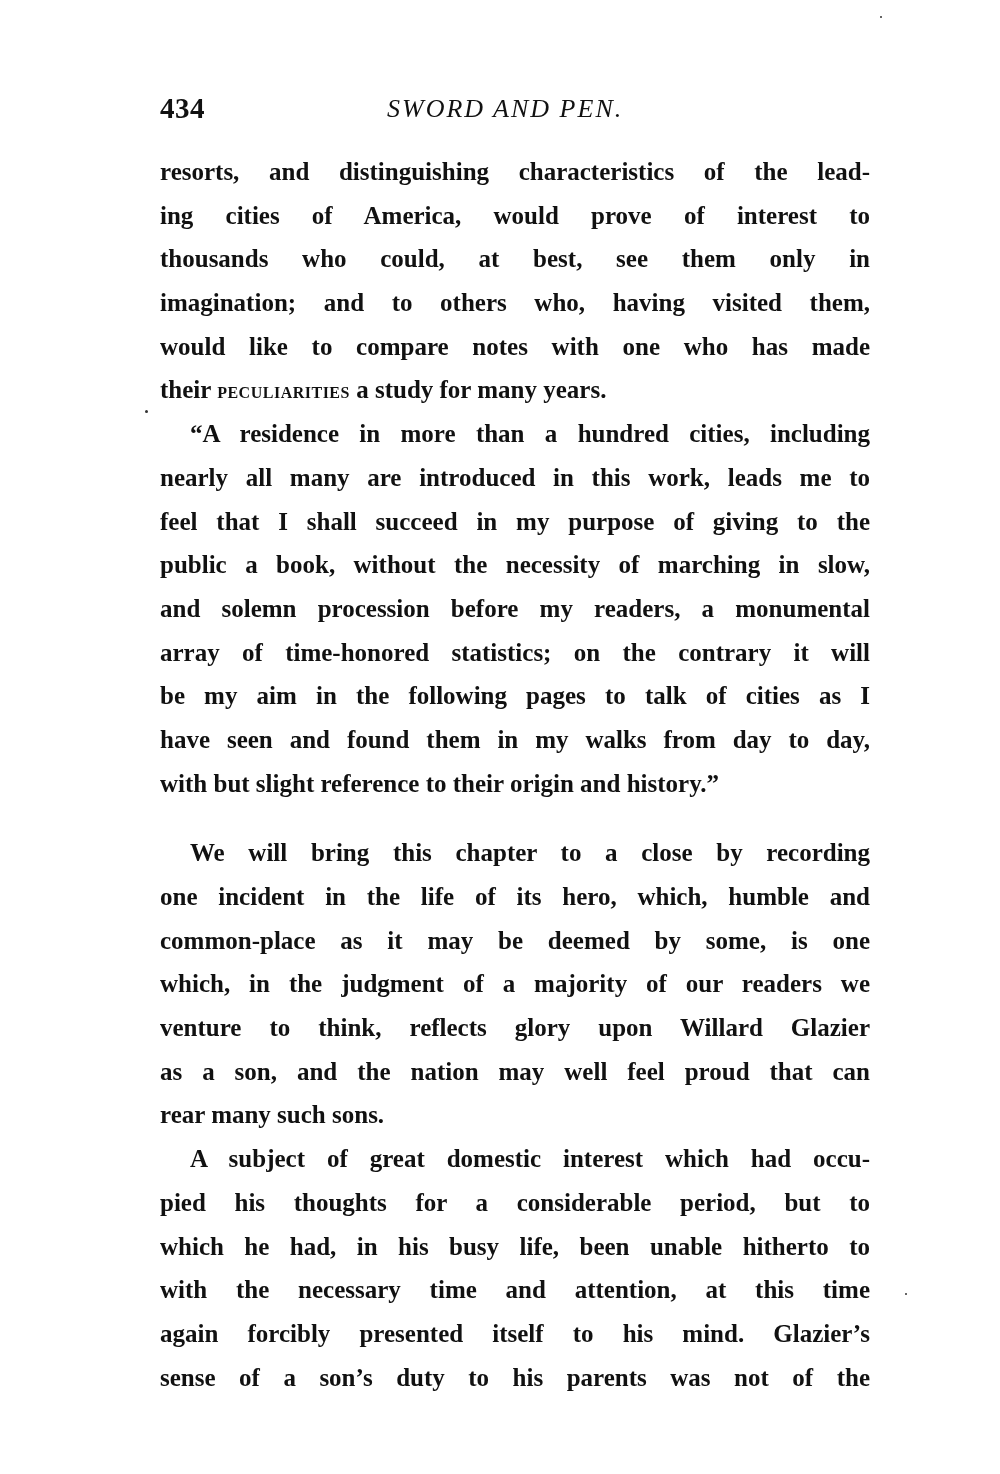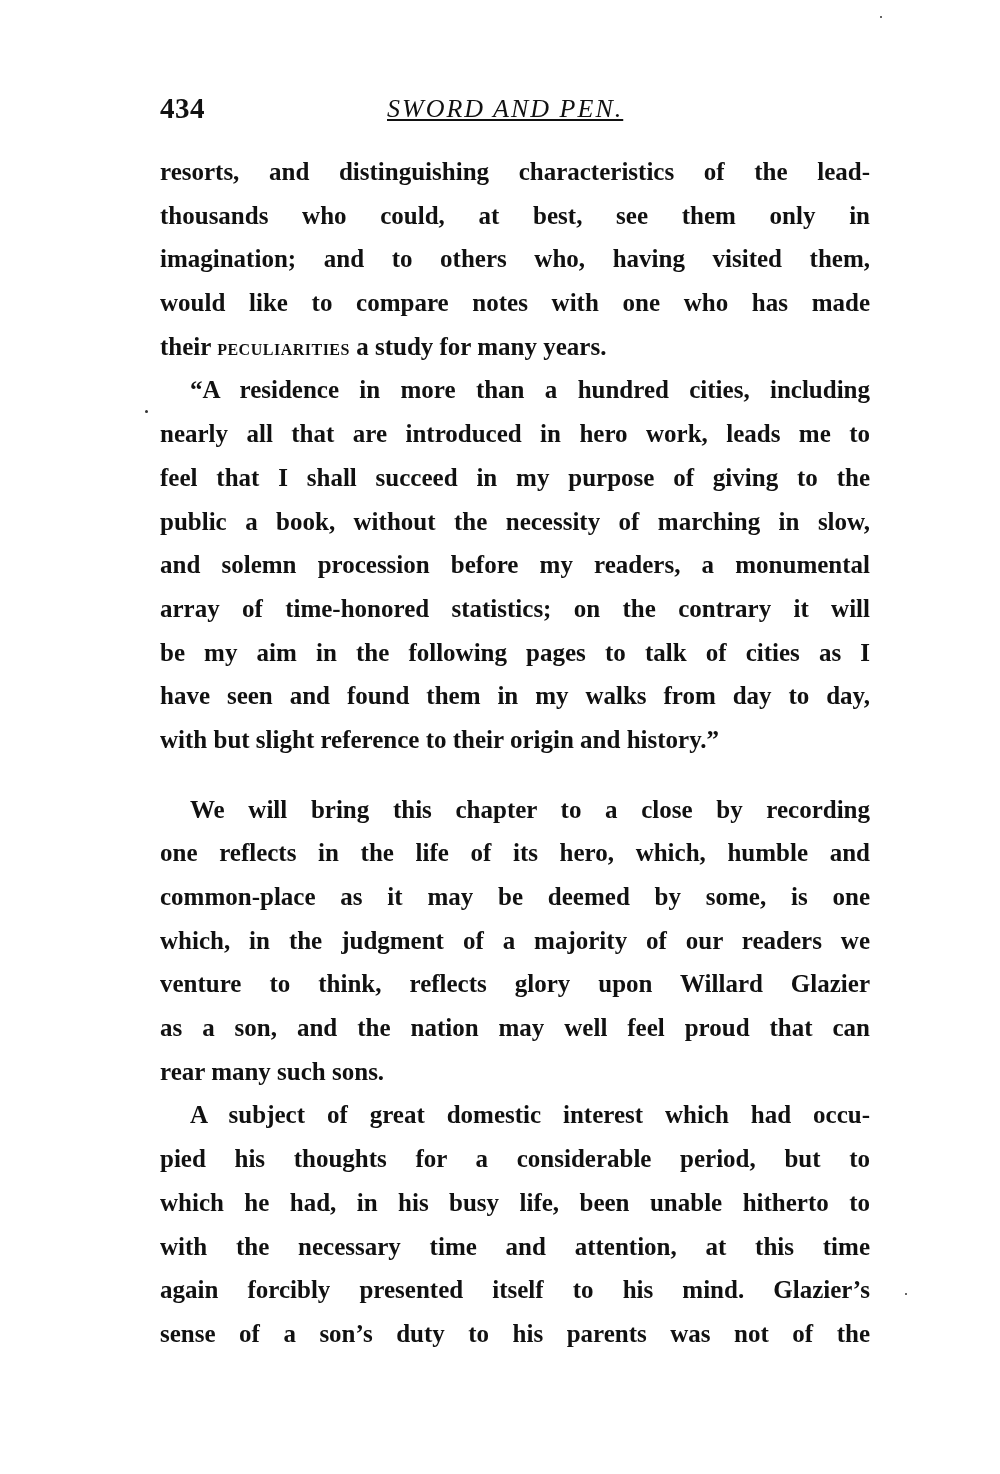--- a/index.html
+++ b/index.html
@@ -35,21 +35,20 @@
       font-weight: bold;
       letter-spacing: 0.5px;
     }
     .running-title {
       position: absolute;
       left: 227px;
       top: 2px;
       font-size: 26px;
       font-style: italic;
       letter-spacing: 2px;
-      text-decoration: underline;
     }
     .body-text {
       position: absolute;
       left: 160px;
       top: 150px;
       width: 710px;
       font-size: 25px;
       line-height: 43.7px;
       text-align: justify;
     }
@@ -87,43 +86,44 @@
 
   <div class="header">
     <span class="page-number">434</span>
     <span class="running-title">SWORD AND PEN.</span>
   </div>
 
   <div class="body-text">
 
     <div class="bold-block">
       <span class="line">resorts, and distinguishing characteristics of the lead-</span>
+      <span class="line">ing cities of America, would prove of interest to</span>
       <span class="line">thousands who could, at best, see them only in</span>
       <span class="line">imagination; and to others who, having visited them,</span>
       <span class="line">would like to compare notes with one who has made</span>
       <span class="line last"><span>their </span><span class="smallcaps">peculiarities</span><span> a study for many years.</span></span>
     </div>
 
     <div>
       <span class="line indent">“A residence in more than a hundred cities, including</span>
-      <span class="line">nearly all that are introduced in hero work, leads me to</span>
+      <span class="line">nearly all many are introduced in this work, leads me to</span>
       <span class="line">feel that I shall succeed in my purpose of giving to the</span>
       <span class="line">public a book, without the necessity of marching in slow,</span>
       <span class="line">and solemn procession before my readers, a monumental</span>
       <span class="line">array of time-honored statistics; on the contrary it will</span>
       <span class="line">be my aim in the following pages to talk of cities as I</span>
       <span class="line">have seen and found them in my walks from day to day,</span>
       <span class="line last">with but slight reference to their origin and history.”</span>
     </div>
 
     <div class="gap"></div>
 
     <div class="bold-block">
       <span class="line indent">We will bring this chapter to a close by recording</span>
-      <span class="line">one reflects in the life of its hero, which, humble and</span>
+      <span class="line">one incident in the life of its hero, which, humble and</span>
       <span class="line">common-place as it may be deemed by some, is one</span>
       <span class="line">which, in the judgment of a majority of our readers we</span>
       <span class="line">venture to think, reflects glory upon Willard Glazier</span>
       <span class="line">as a son, and the nation may well feel proud that can</span>
       <span class="line last">rear many such sons.</span>
     </div>
 
     <div class="bold-block">
       <span class="line indent">A subject of great domestic interest which had occu-</span>
       <span class="line">pied his thoughts for a considerable period, but to</span>

